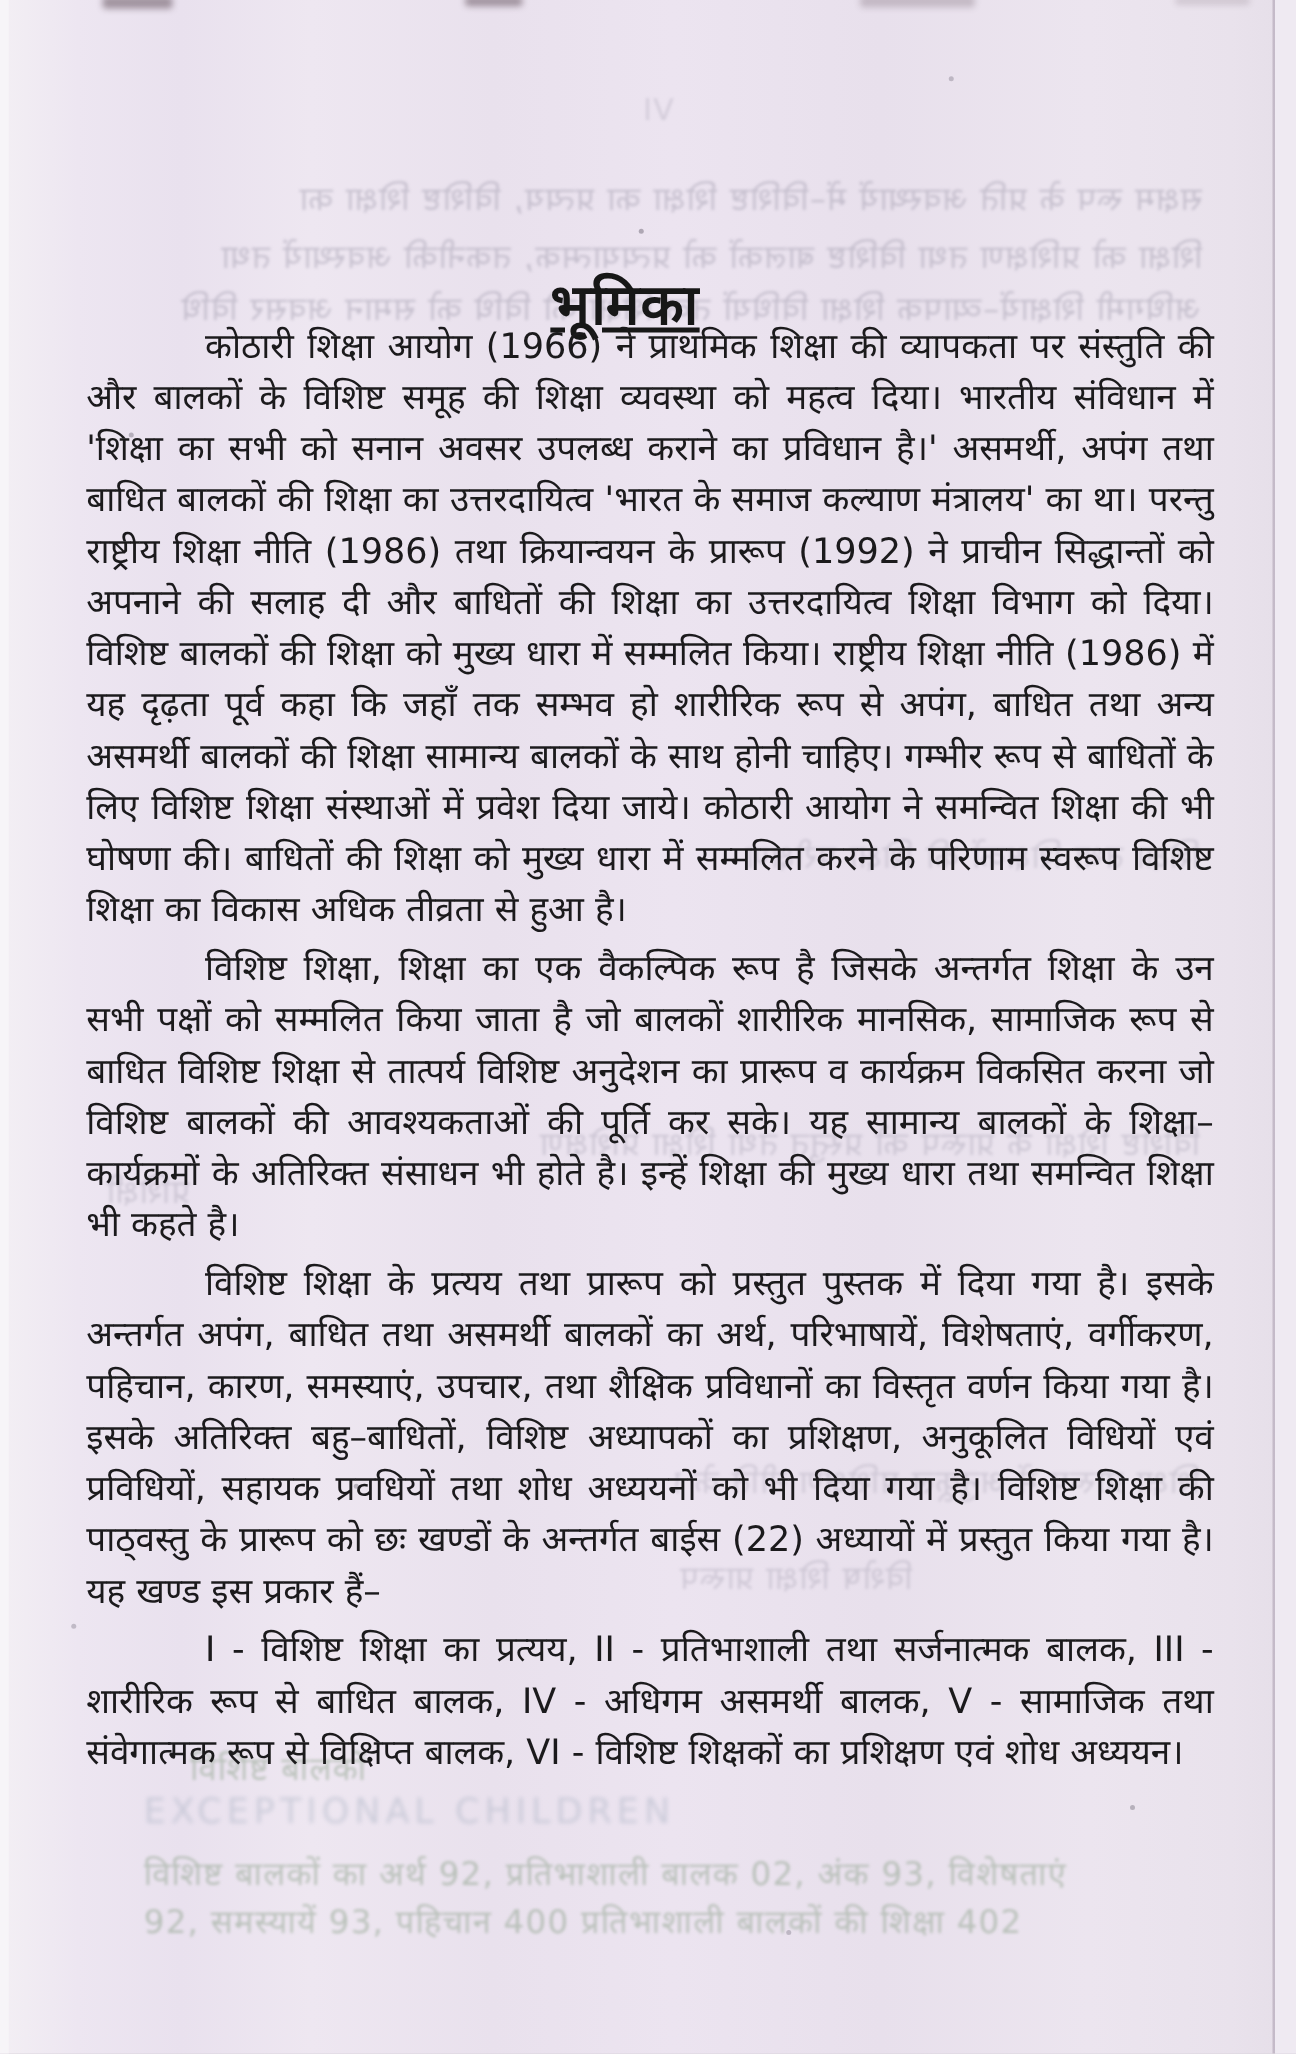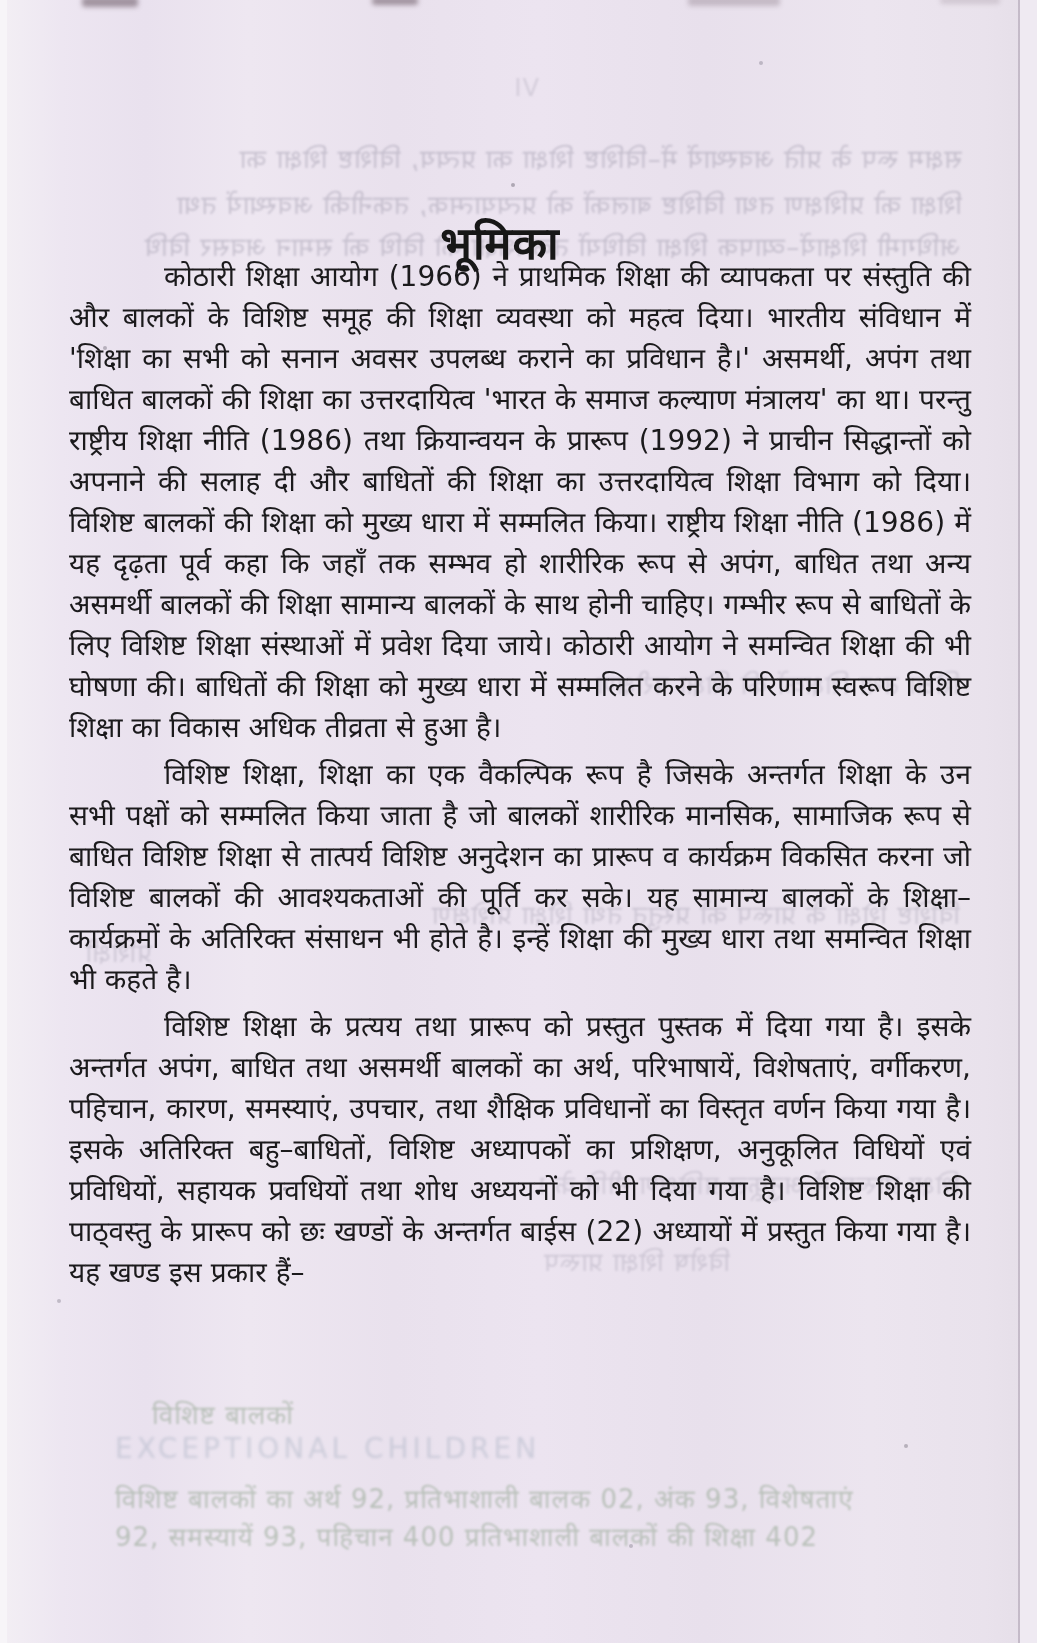--- a/index.html
+++ b/index.html
@@ -47,21 +47,21 @@
   .g-mid3{left:62px;top:934px;width:90px;opacity:.4;}
   .g-low1{left:540px;top:1166px;width:420px;opacity:.35;}
   .g-low2{left:330px;top:1243px;width:400px;opacity:.38;}
   .g-bot1{left:152px;top:1396px;width:360px;opacity:.4;}
   .g-bot2{left:115px;top:1432px;width:420px;}
   .g-bot3{left:115px;top:1480px;width:760px;}
   .g-bot4{left:115px;top:1518px;width:700px;}
   
   .title{
     position:absolute;top:181px;left:0;width:1000px;text-align:center;
-    font-size:45px;font-weight:bold;color:#171717;letter-spacing:1px;
+    font-size:45px;font-weight:bold;color:#171717;letter-spacing:1px;text-decoration:underline;
   }
   .content{
     position:absolute;left:63px;top:250px;width:914px;
     color:#1b1a1c;font-size:28px;line-height:41px;text-align:justify;
     text-rendering:optimizeLegibility;
   }
   .content p{margin:6px;text-indent:95px;}
 </style>
 </head>
 <body>
@@ -81,20 +81,21 @@
   <div class="ghost latin g-bot2">EXCEPTIONAL CHILDREN</div>
   <div class="ghost green g-bot3">विशिष्ट बालकों का अर्थ 92, प्रतिभाशाली बालक 02, अंक 93, विशेषताएं</div>
   <div class="ghost green g-bot4">92, समस्यायें 93, पहिचान 400 प्रतिभाशाली बालकों की शिक्षा 402</div>
 
   <h1 class="title">भूमिका</h1>
 
   <div class="content">
     <p>कोठारी शिक्षा आयोग (1966) ने प्राथमिक शिक्षा की व्यापकता पर संस्तुति की और बालकों के विशिष्ट समूह की शिक्षा व्यवस्था को महत्व दिया। भारतीय संविधान में 'शिक्षा का सभी को सनान अवसर उपलब्ध कराने का प्रविधान है।' असमर्थी, अपंग तथा बाधित बालकों की शिक्षा का उत्तरदायित्व 'भारत के समाज कल्याण मंत्रालय' का था। परन्तु राष्ट्रीय शिक्षा नीति (1986) तथा क्रियान्वयन के प्रारूप (1992) ने प्राचीन सिद्धान्तों को अपनाने की सलाह दी और बाधितों की शिक्षा का उत्तरदायित्व शिक्षा विभाग को दिया। विशिष्ट बालकों की शिक्षा को मुख्य धारा में सम्मलित किया। राष्ट्रीय शिक्षा नीति (1986) में यह दृढ़ता पूर्व कहा कि जहाँ तक सम्भव हो शारीरिक रूप से अपंग, बाधित तथा अन्य असमर्थी बालकों की शिक्षा सामान्य बालकों के साथ होनी चाहिए। गम्भीर रूप से बाधितों के लिए विशिष्ट शिक्षा संस्थाओं में प्रवेश दिया जाये। कोठारी आयोग ने समन्वित शिक्षा की भी घोषणा की। बाधितों की शिक्षा को मुख्य धारा में सम्मलित करने के परिणाम स्वरूप विशिष्ट शिक्षा का विकास अधिक तीव्रता से हुआ है।</p>
     <p>विशिष्ट शिक्षा, शिक्षा का एक वैकल्पिक रूप है जिसके अन्तर्गत शिक्षा के उन सभी पक्षों को सम्मलित किया जाता है जो बालकों शारीरिक मानसिक, सामाजिक रूप से बाधित विशिष्ट शिक्षा से तात्पर्य विशिष्ट अनुदेशन का प्रारूप व कार्यक्रम विकसित करना जो विशिष्ट बालकों की आवश्यकताओं की पूर्ति कर सके। यह सामान्य बालकों के शिक्षा–कार्यक्रमों के अतिरिक्त संसाधन भी होते है। इन्हें शिक्षा की मुख्य धारा तथा समन्वित शिक्षा भी कहते है।</p>
     <p>विशिष्ट शिक्षा के प्रत्यय तथा प्रारूप को प्रस्तुत पुस्तक में दिया गया है। इसके अन्तर्गत अपंग, बाधित तथा असमर्थी बालकों का अर्थ, परिभाषायें, विशेषताएं, वर्गीकरण, पहिचान, कारण, समस्याएं, उपचार, तथा शैक्षिक प्रविधानों का विस्तृत वर्णन किया गया है। इसके अतिरिक्त बहु–बाधितों, विशिष्ट अध्यापकों का प्रशिक्षण, अनुकूलित विधियों एवं प्रविधियों, सहायक प्रवधियों तथा शोध अध्ययनों को भी दिया गया है। विशिष्ट शिक्षा की पाठ्वस्तु के प्रारूप को छः खण्डों के अन्तर्गत बाईस (22) अध्यायों में प्रस्तुत किया गया है। यह खण्ड इस प्रकार हैं–</p>
+    <p>I - विशिष्ट शिक्षा का प्रत्यय,  II - प्रतिभाशाली तथा सर्जनात्मक बालक, III - शारीरिक रूप से बाधित बालक, IV - अधिगम असमर्थी बालक, V - सामाजिक तथा संवेगात्मक रूप से विक्षिप्त बालक, VI - विशिष्ट शिक्षकों का प्रशिक्षण एवं शोध अध्ययन।</p>
   </div>
 
   <div class="edge-right-fade"></div>
   <div class="edge-right-line"></div>
   <div class="edge-left-white"></div>
   <div class="smudge s1"></div>
   <div class="smudge s2"></div>
   <div class="smudge s3"></div>
   <div class="smudge s4"></div>
   <div class="speckles"></div>

